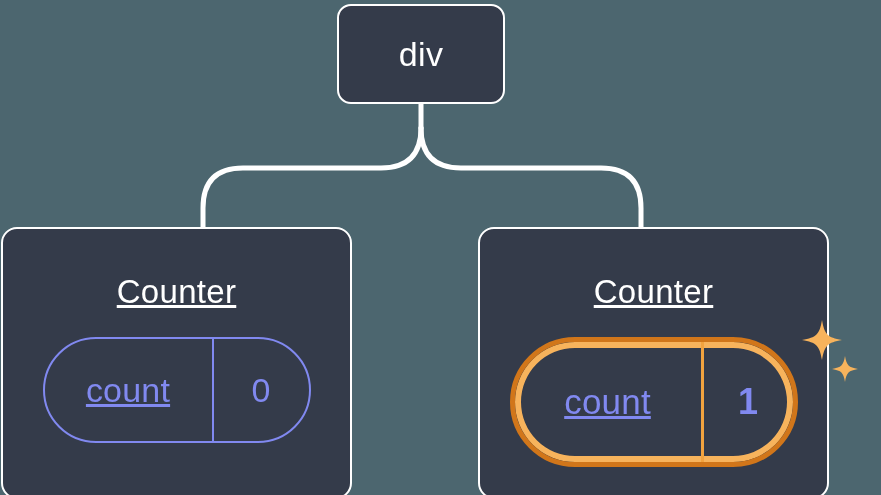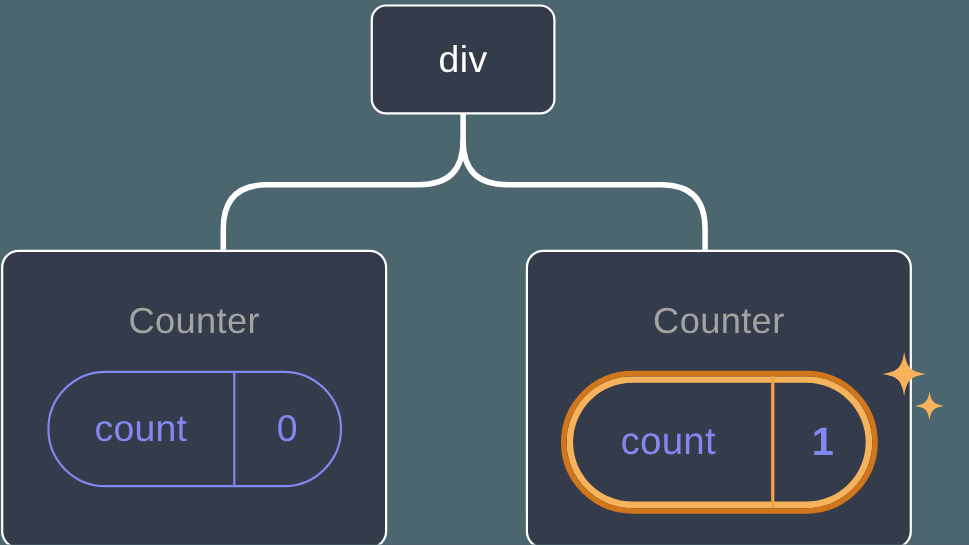--- a/index.html
+++ b/index.html
@@ -64,22 +64,23 @@
     display: flex;
     flex-direction: column;
     align-items: center;
   }
   .node-leaf.left  { left: 1px; }
   .node-leaf.right { left: 478px; }
 
   .node-leaf .node-title {
     margin-top: 44px;
     font-size: 33px;
-    color: #a3a3a3;
+    color: #ffffff;
     letter-spacing: 0.3px;
+    text-decoration: underline;
   }
 
   
   .pill-wrap {
     position: relative;
     margin-top: 26px;
     display: flex;
     align-items: center;
     justify-content: center;
   }
@@ -119,20 +120,21 @@
   .pill-key, .pill-val {
     display: flex;
     align-items: center;
     justify-content: center;
     color: #8189f0;
   }
   .pill-key {
     flex: 0 0 auto;
     font-size: 34px;
     letter-spacing: 0.2px;
+    text-decoration: underline;
   }
   .pill.plain .pill-key      { width: 167px; }
   .pill.highlight .pill-key  { width: 186px; font-size: 35px; }
 
   .pill-val {
     flex: 1 1 auto;
     font-size: 34px;
   }
   .pill.highlight .pill-val {
     font-size: 36px;

